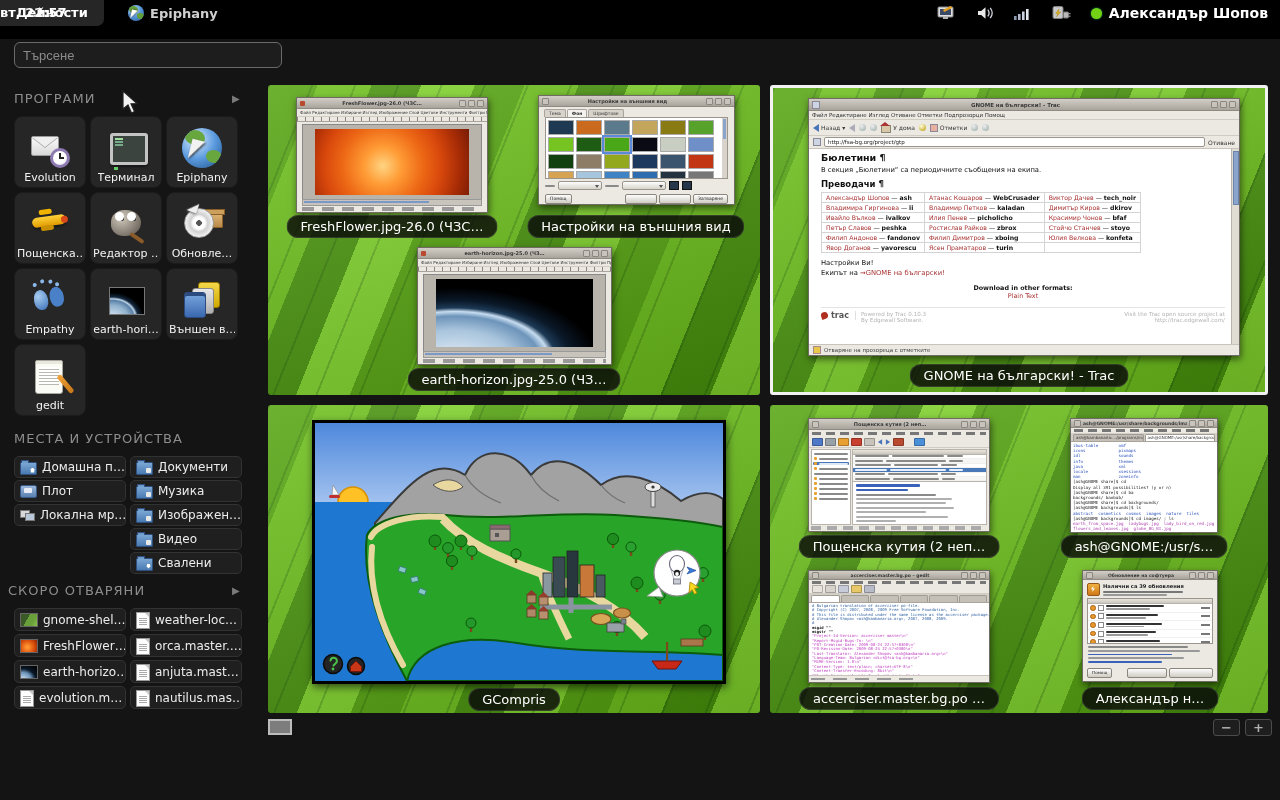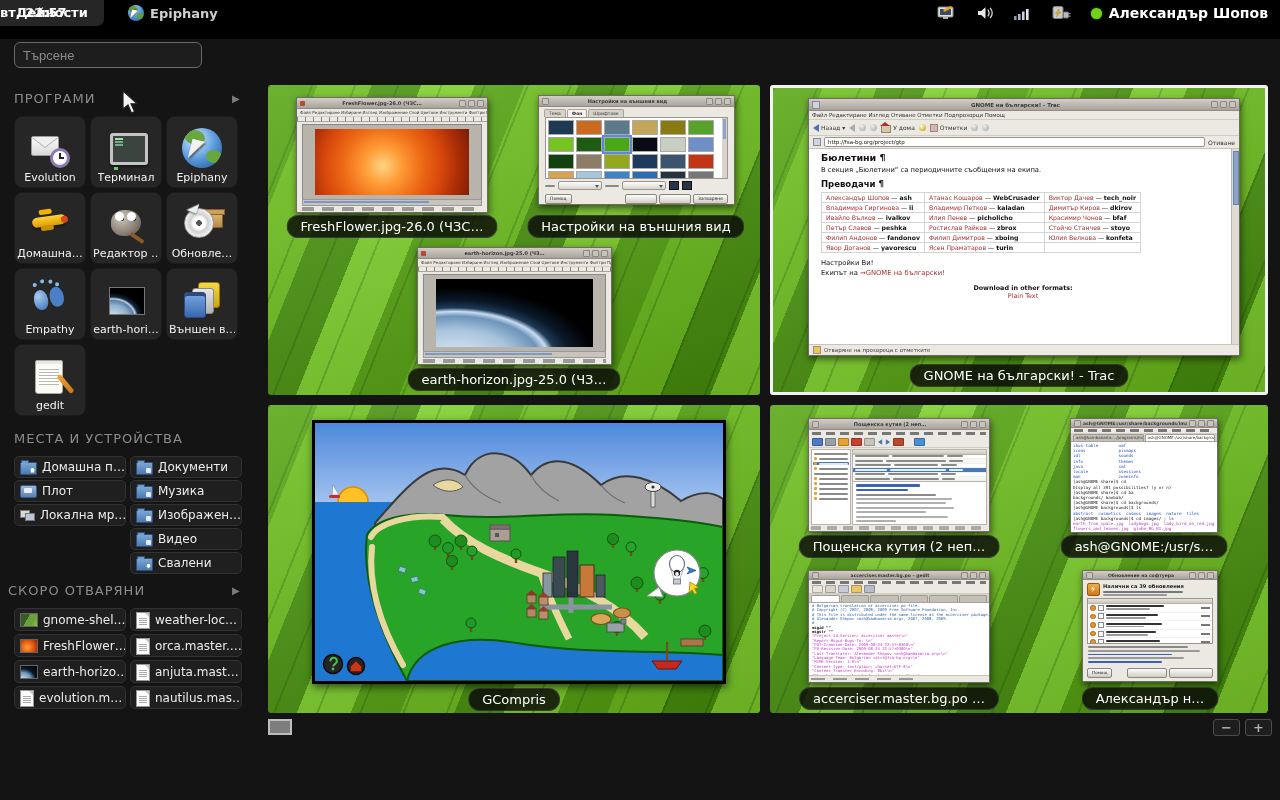--- a/index.html
+++ b/index.html
@@ -20,21 +20,21 @@
   
   .globe{width:16px;height:16px;border-radius:50%;position:relative;
       background:radial-gradient(circle at 35% 30%,#cfe8ff 0%,#5a9ade 45%,#2a5f9e 90%);overflow:hidden}
   .globe::before,.globe::after{content:"";position:absolute;background:#63a03a;border-radius:45% 60% 50% 60%}
   .globe::before{width:9px;height:7px;left:1px;top:1px}
   .globe::after{width:7px;height:6px;right:0;bottom:2px}
   .cursor-arrow{position:absolute;width:0;height:0;border-left:6px solid #fff;border-bottom:9px solid transparent;
       filter:drop-shadow(0 0 1px #222);transform:rotate(12deg);left:3px;top:5px}
 
   
-  #search{position:absolute;left:14px;top:42px;width:188px;height:26px;background:#1d1d1d;
+  #search{position:absolute;left:14px;top:42px;width:268px;height:26px;background:#1d1d1d;
       border:1px solid #6a6a6a;border-radius:6px;color:#bbb;font-size:13px;padding:0 8px;box-sizing:border-box;outline:none}
   #search::placeholder{color:#8a8a8a}
   .shead{position:absolute;color:#8d8d8d;font-size:13px;letter-spacing:1px;white-space:nowrap}
   .sarrow{position:absolute;color:#7a7a7a;font-size:10px}
 
   #appgrid{position:absolute;left:14px;top:116px;width:230px;display:flex;flex-wrap:wrap;gap:4px}
   .tile{width:72px;height:72px;background:#262626;border:1px solid #1b1b1b;border-radius:8px;
       display:flex;flex-direction:column;align-items:center;justify-content:flex-end;
       box-sizing:border-box;padding-bottom:3px;cursor:pointer}
   .tile .lbl{font-size:11px;color:#f2f2f2;max-width:66px;overflow:hidden;white-space:nowrap;text-align:center}
@@ -382,21 +382,21 @@
     <span class="ic">
         <span class="ic-globe"></span>
         <span class="ic-cursor"></span>
       </span>
     <span class="lbl">Epiphany</span>
   </div>
   <div class="tile">
     <span class="ic">
         <span class="ic-plane"></span>
       </span>
-    <span class="lbl">Домашна…</span>
+    <span class="lbl">Пощенска…</span>
   </div>
   <div class="tile">
     <span class="ic">
         <span class="ic-gimp"></span>
       </span>
     <span class="lbl">Редактор …</span>
   </div>
   <div class="tile">
     <span class="ic">
         <span class="ic-box"></span>
@@ -695,20 +695,28 @@
           <td><span class="lk">Ясен Праматаров</span><span class="sep"> — </span><span class="nk">turin</span></td>
           <td></td>
         </tr>
       </tbody>
         </table>
       <p style="margin-top:6px">Настройки Ви!</p>
       <p style="margin-bottom:6px"><span>Екипът на </span><span class="lk">→GNOME на български!</span></p>
       <div class="dlwrap">
         <div class="b">Download in other formats:</div>
         <div class="r">Plain Text</div>
+      </div>
+      <div class="bfooter">
+        <span class="traclogo">
+            <span class="tracpaw"></span>
+            <span>trac</span>
+          </span>
+        <span style="flex:1;padding-left:5px"><span>Powered by Trac 0.10.3</span><br><span>By Edgewall Software.</span></span>
+        <span style="text-align:right"><span>Visit the Trac open source project at</span><br><span>http://trac.edgewall.com/</span></span>
       </div>
       <div class="vscroll"></div>
     </div>
     <div class="bstatus">
         <span class="ysq"></span>
         <span>Отваряне на прозореца с отметките</span>
       </div>
   </div>
   <div class="wlabel" style="left:246px;top:276px">GNOME на български! - Trac</div>
 </div>

